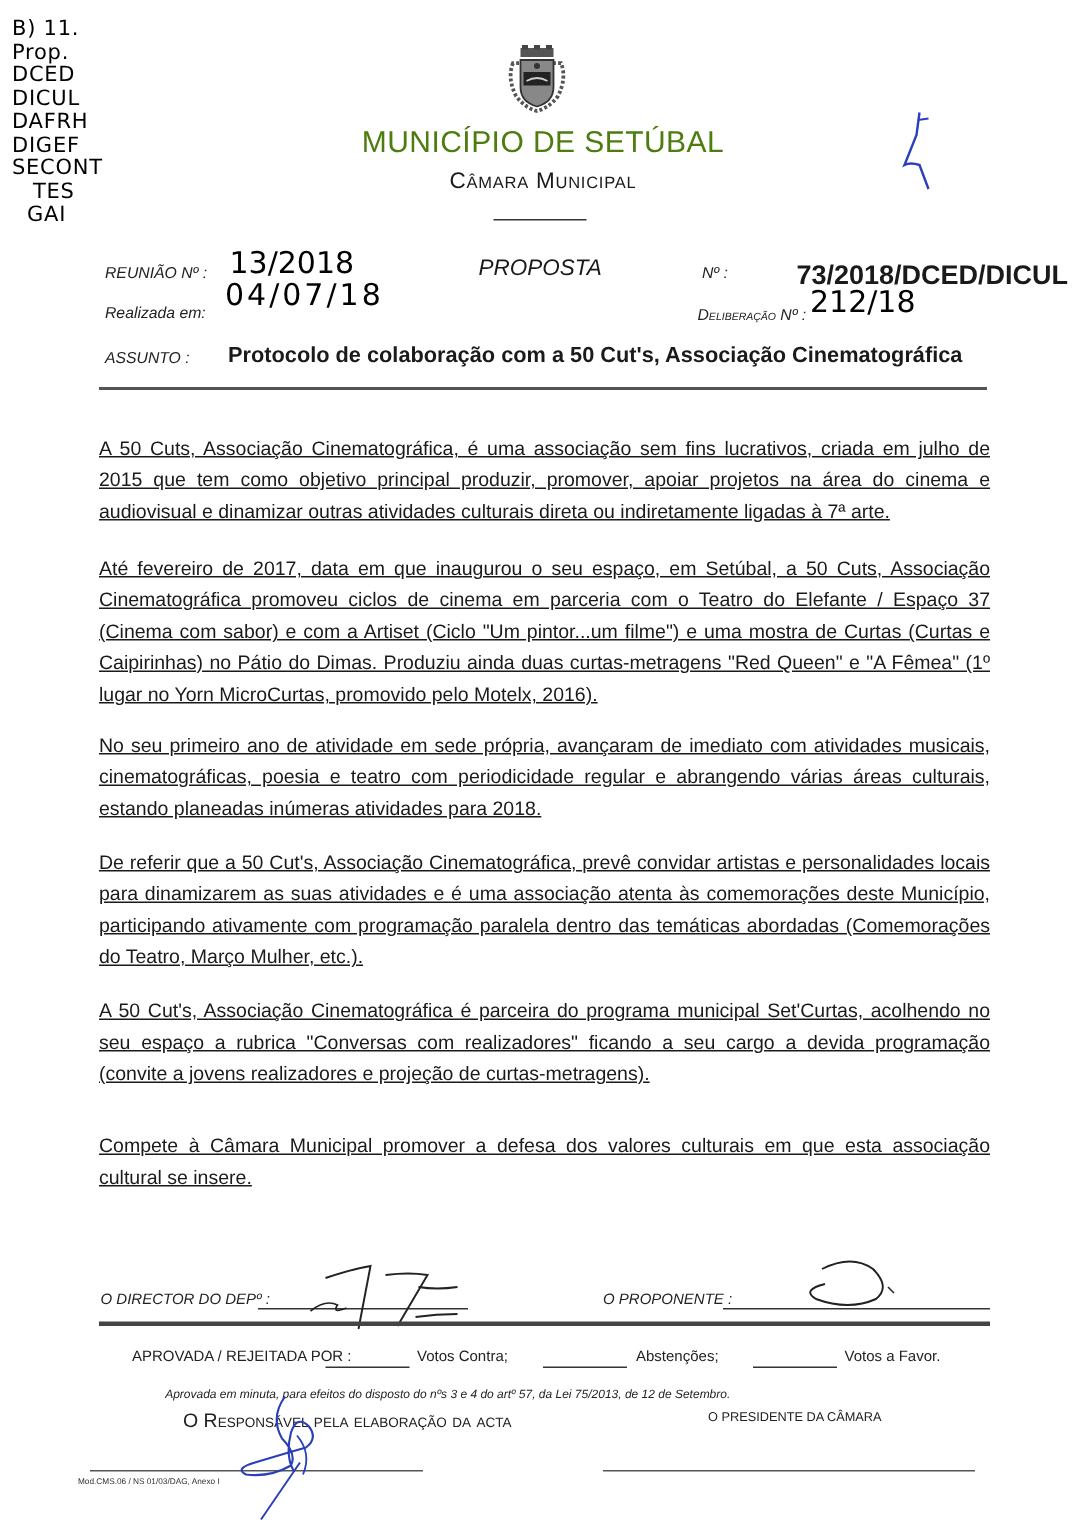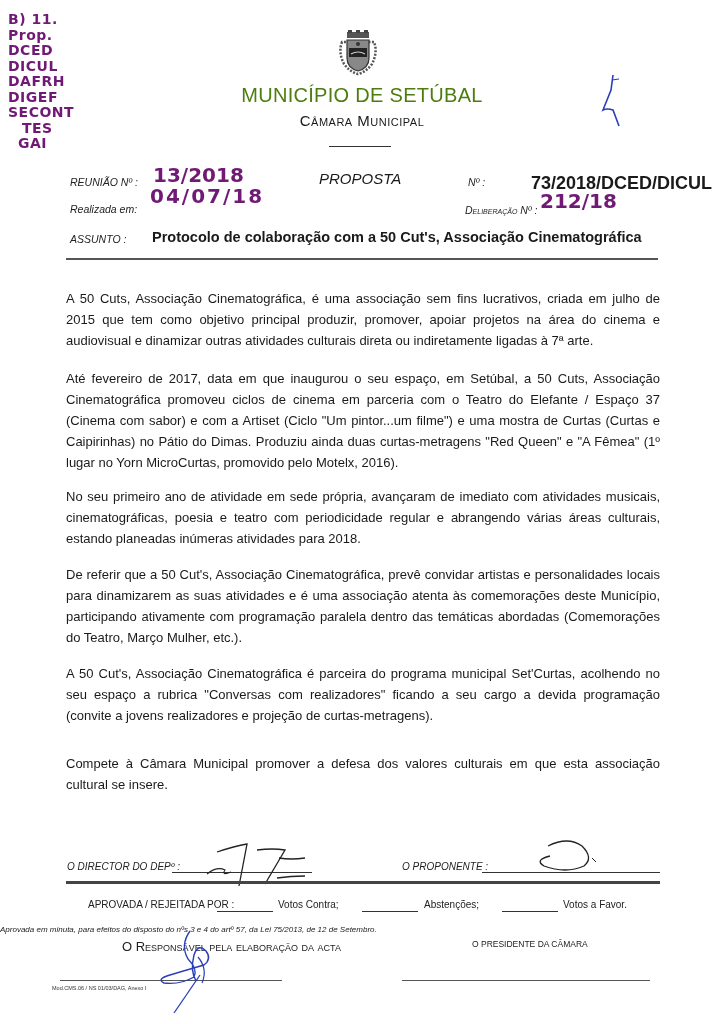--- a/index.html
+++ b/index.html
@@ -1,53 +1,53 @@
 <!DOCTYPE html>
 <html><head>
   <meta charset="utf-8">
   <style>
     html, body { margin: 0; padding: 0; background: #ffffff; }
     body { width: 724px; height: 1024px; position: relative; overflow: hidden; font-family: "Liberation Sans", sans-serif; color: #1a1a1a; }
     .abs { position: absolute; }
-    .hand { font-family: "DejaVu Sans", sans-serif; color: #701a75; font-weight: bold; }
+    .hand { font-family: "DejaVu Sans", sans-serif; color: #000000; }
     .margin-notes { left: 8px; top: 12px; width: 90px; font-size: 14px; line-height: 15.5px; letter-spacing: 0.5px; }
     .margin-notes div { white-space: nowrap; }
     .logo { left: 336px; top: 30px; width: 44px; height: 46px; }
     .org-title { left: 0; width: 724px; top: 84px; text-align: center; font-size: 20px; letter-spacing: 0.3px; color: #4d7c0f; }
     .org-sub { left: 0; width: 724px; top: 112px; text-align: center; font-size: 15px; letter-spacing: 0.5px; font-variant: small-caps; }
     .short-rule { left: 329px; top: 146px; width: 62px; height: 1px; background: #333; }
     .label-it { font-style: italic; font-size: 10.5px; color: #222; }
     .reuniao-label { left: 70px; top: 176px; }
     .reuniao-val { left: 153px; top: 163px; font-size: 20px; }
     .realizada-label { left: 70px; top: 203px; }
     .realizada-val { left: 150px; top: 184px; font-size: 20px; letter-spacing: 2px; }
     .proposta { left: 319px; top: 170px; font-style: italic; font-size: 15px; }
     .num-label { left: 468px; top: 176px; }
     .num-val { left: 531px; top: 173px; font-weight: bold; font-size: 18px; }
     .delib-label { left: 465px; top: 204px; font-variant: small-caps; }
     .delib-val { left: 540px; top: 189px; font-size: 20px; }
     .assunto-label { left: 70px; top: 233px; }
     .assunto-val { left: 152px; top: 229px; font-weight: bold; font-size: 14.5px; }
     .head-rule { left: 66px; top: 258px; width: 592px; height: 2px; background: #555; }
-    .body-text { left: 66px; width: 594px; font-size: 13px; line-height: 21px; text-align: justify; color: #1a1a1a; }
+    .body-text { left: 66px; width: 594px; font-size: 13px; line-height: 21px; text-align: justify; color: #1a1a1a; text-decoration: underline; }
     .p1 { top: 288px; }
     .p2 { top: 368px; }
     .p3 { top: 486px; }
     .p4 { top: 564px; }
     .p5 { top: 663px; }
     .p6 { top: 753px; }
     .sig-label { font-style: italic; font-size: 10px; color: #222; }
     .dir-label { left: 67px; top: 861px; }
     .dir-line { left: 172px; top: 872px; width: 140px; height: 1px; background: #333; }
     .prop-label { left: 402px; top: 861px; }
     .prop-line { left: 482px; top: 872px; width: 178px; height: 1px; background: #333; }
     .thick-rule { left: 66px; top: 881px; width: 594px; height: 3px; background: #444; }
     .votes-row { top: 899px; font-size: 10px; color: #222; }
     .vline { height: 1px; background: #333; top: 911px; }
-    .minute-note { left: 0; width: 597px; top: 925px; text-align: left; font-style: italic; font-size: 8px; color: #222; }
+    .minute-note { left: 0; width: 597px; top: 925px; text-align: center; font-style: italic; font-size: 8px; color: #222; }
     .resp-label { left: 122px; top: 939px; font-size: 13px; font-variant: small-caps; color: #222; }
     .pres-label { left: 472px; top: 939px; font-size: 8.5px; color: #222; }
     .resp-line { left: 60px; top: 980px; width: 222px; height: 1px; background: #555; }
     .pres-line { left: 402px; top: 980px; width: 248px; height: 1px; background: #555; }
     .mod-code { left: 52px; top: 985px; font-size: 5.5px; color: #333; }
     svg.sig { position: absolute; overflow: visible; }
   </style>
 </head>
 <body>
 

